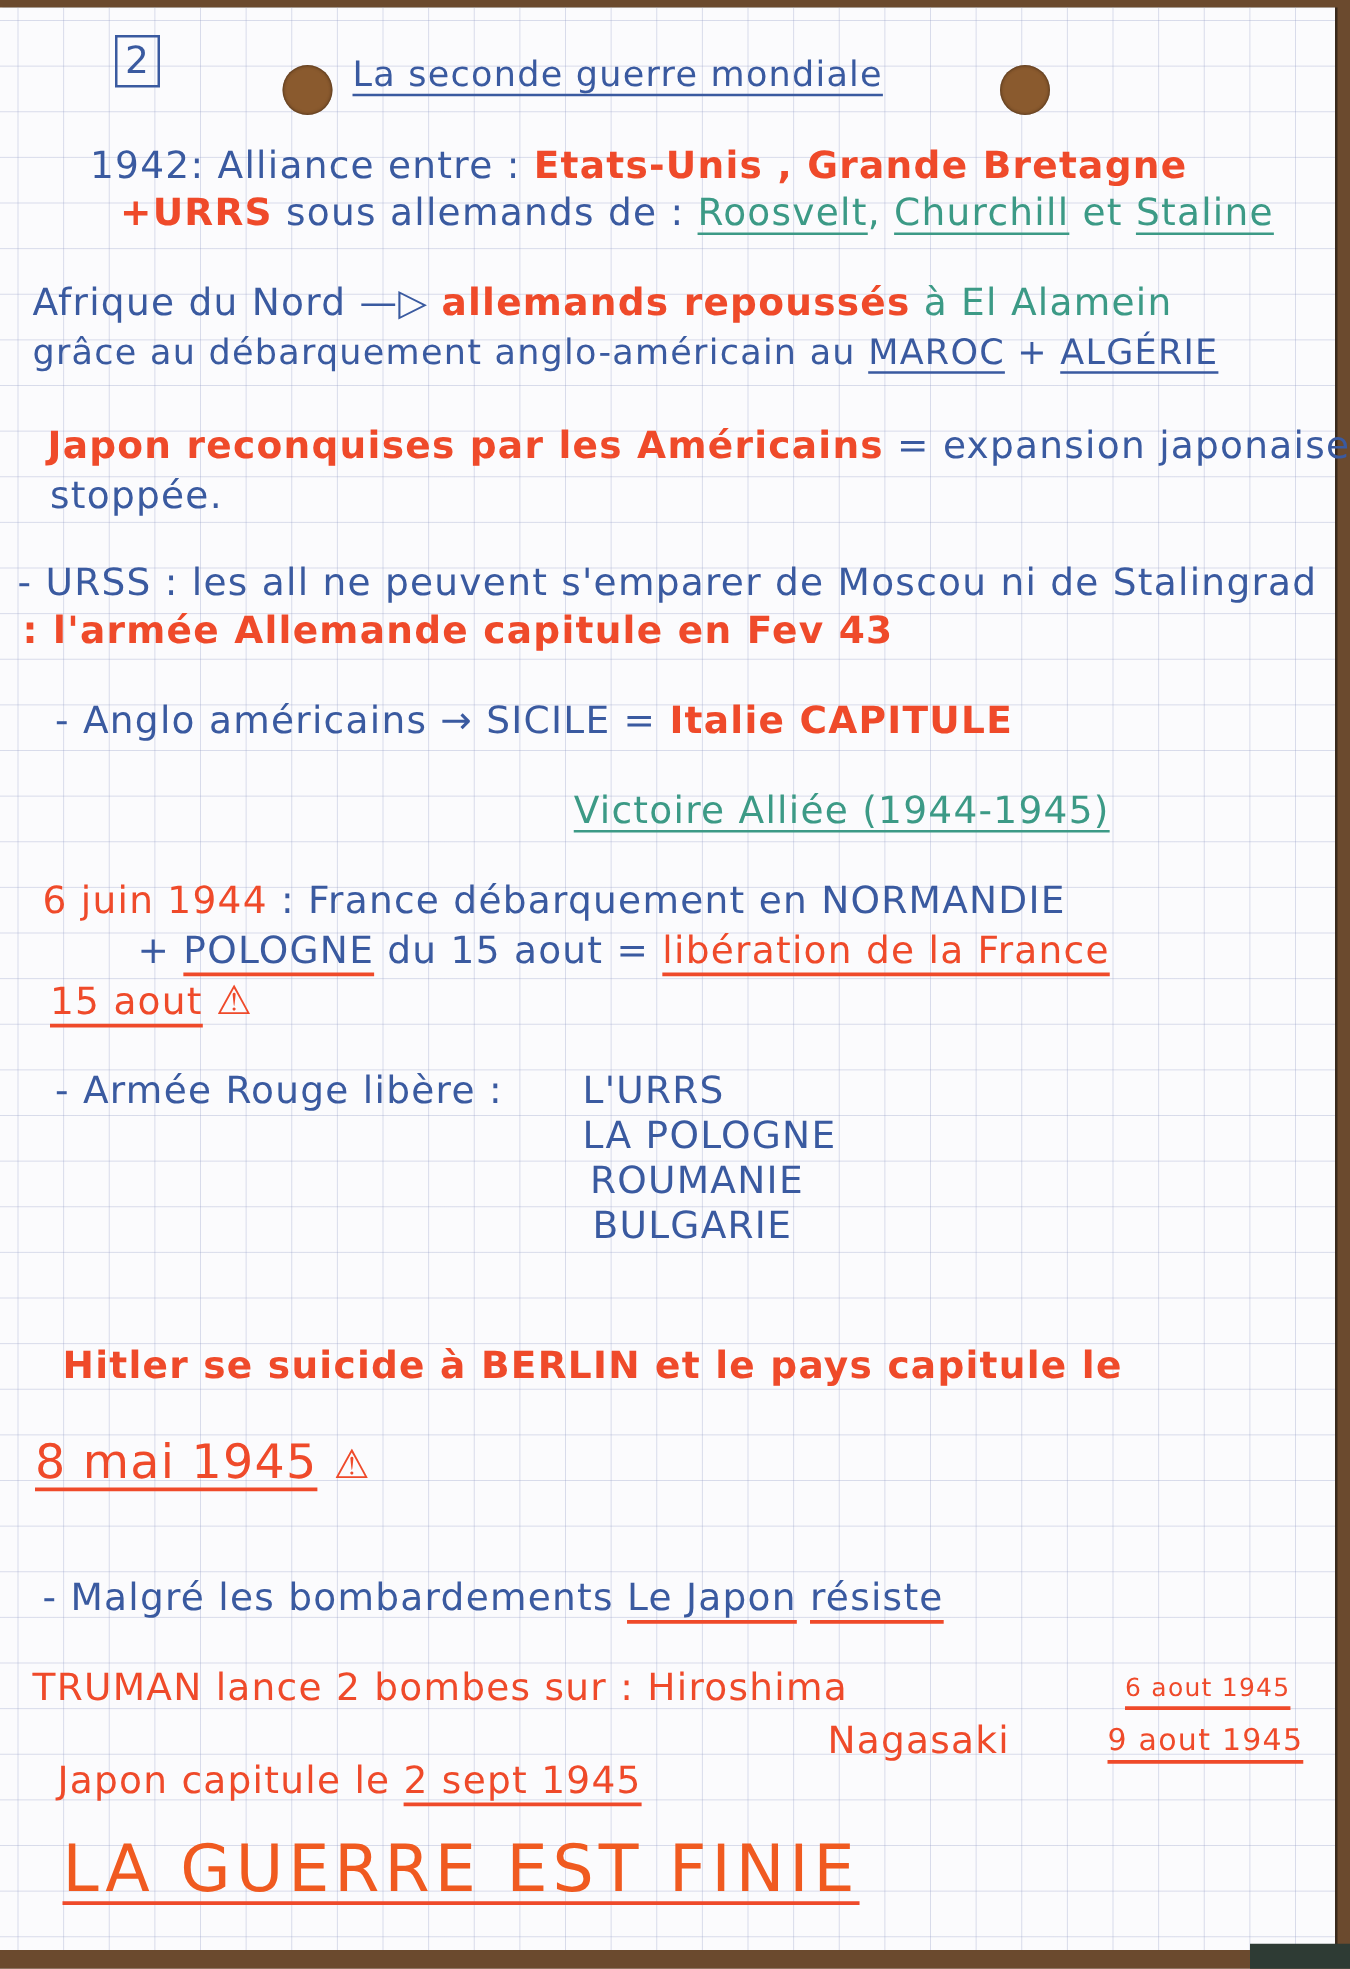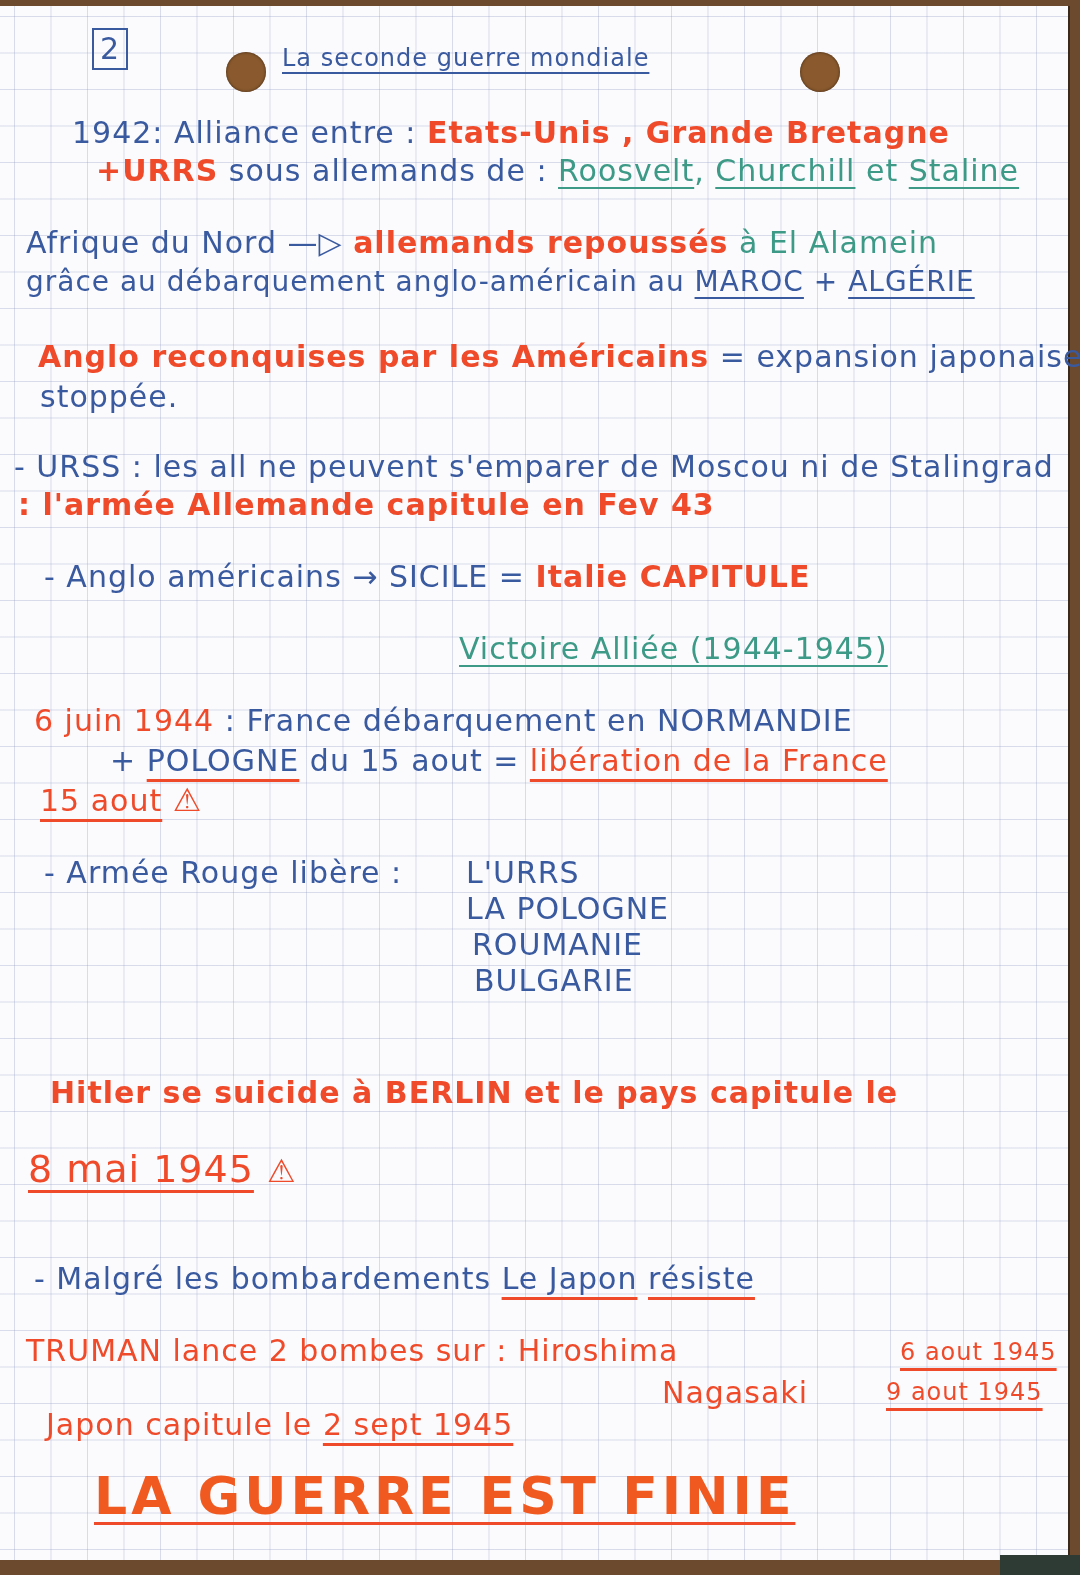--- a/index.html
+++ b/index.html
@@ -20,50 +20,50 @@
   .line{position:absolute;white-space:nowrap;font-size:30px;letter-spacing:1px;line-height:1;}
   .blue{color:#3a5aa0;}
   .red{color:#ef4a2a;}
   .green{color:#3c9a86;}
   .ul-blue{text-decoration:underline;text-decoration-color:#3a5aa0;text-decoration-thickness:2px;text-underline-offset:6px;}
   .ul-red{text-decoration:underline;text-decoration-color:#ef4a2a;text-decoration-thickness:3px;text-underline-offset:8px;}
   .ul-green{text-decoration:underline;text-decoration-color:#3c9a86;text-decoration-thickness:2px;text-underline-offset:6px;}
   .box-num{display:inline-block;border:2px solid #3a5aa0;padding:0 6px;color:#3a5aa0;font-size:30px;line-height:38px;}
   .warn{display:inline-block;font-size:32px;color:#ef4a2a;}
   .bold{font-weight:bold;}
-  .big{font-size:52px;font-weight:bold;letter-spacing:4px;margin-left:44px;}
+  .big{font-size:52px;font-weight:normal;letter-spacing:4px;}
 </style>
 </head>
 <body>
 
 <div class="sheet">
 
   <div class="line" style="left:92px;top:22px;">
     <span class="box-num">2</span>
   </div>
   <div class="hole" style="left:226px;top:46px;"></div>
-  <div class="line blue ul-blue" style="left:282px;top:40px;font-size:24px;text-decoration:underline;">La seconde guerre mondiale</div>
+  <div class="line blue ul-blue" style="left:282px;top:40px;font-size:28px;text-decoration:underline;">La seconde guerre mondiale</div>
   <div class="hole" style="left:800px;top:46px;"></div>
 
   <div class="line" style="left:72px;top:112px;">
     <span class="blue">1942: Alliance entre : </span><span class="red bold">Etats-Unis , Grande Bretagne</span>
   </div>
   <div class="line" style="left:96px;top:150px;">
     <span class="red bold">+URRS</span><span class="blue"> sous allemands de : </span><span class="green ul-green">Roosvelt</span><span class="green">, </span><span class="green ul-green">Churchill</span><span class="green"> et </span><span class="green ul-green">Staline</span>
   </div>
 
   <div class="line" style="left:26px;top:222px;">
     <span class="blue">Afrique du Nord —▷ </span><span class="red bold">allemands repoussés</span><span class="green"> à El Alamein</span>
   </div>
   <div class="line" style="left:26px;top:262px;font-size:28px;">
     <span class="blue">grâce au débarquement anglo-américain au </span><span class="blue ul-blue">MAROC</span><span class="blue"> + </span><span class="blue ul-blue">ALGÉRIE</span>
   </div>
 
   <div class="line" style="left:38px;top:336px;">
-    <span class="red bold">Anglo reconquises par les Américains</span><span class="blue"> = expansion japonaise</span>
+    <span class="red bold">Japon reconquises par les Américains</span><span class="blue"> = expansion japonaise</span>
   </div>
   <div class="line blue" style="left:40px;top:376px;">stoppée.</div>
 
   <div class="line blue" style="left:14px;top:446px;">- URSS : les all ne peuvent s'emparer de Moscou ni de Stalingrad</div>
   <div class="line red bold" style="left:18px;top:484px;">: l'armée Allemande capitule en Fev 43</div>
 
   <div class="line" style="left:44px;top:556px;">
     <span class="blue">- Anglo américains → SICILE = </span><span class="red bold">Italie CAPITULE</span>
   </div>
 
@@ -92,21 +92,21 @@
     <span class="warn">⚠</span>
   </div>
 
   <div class="line" style="left:34px;top:1258px;">
     <span class="blue">- Malgré les bombardements </span><span class="blue ul-red">Le Japon</span><span class="blue"> </span><span class="blue ul-red">résiste</span>
   </div>
 
   <div class="line red" style="left:26px;top:1330px;">
     <span>TRUMAN lance 2 bombes sur : </span><span>Hiroshima</span>
   </div>
-  <div class="line red ul-red" style="left:900px;top:1334px;font-size:24px;">6 aout 1945</div>
+  <div class="line red ul-red" style="left:900px;top:1334px;font-size:20px;">6 aout 1945</div>
   <div class="line red" style="left:662px;top:1372px;text-align:center;">Nagasaki</div>
   <div class="line red ul-red" style="left:886px;top:1374px;font-size:24px;">9 aout 1945</div>
 
   <div class="line red" style="left:46px;top:1404px;">
     <span>Japon capitule le </span><span class="ul-red">2 sept 1945</span>
   </div>
 
   <div class="line red big ul-red" style="left:50px;top:1464px;color:#f05a20;">LA GUERRE EST FINIE</div>
 
 </div>

